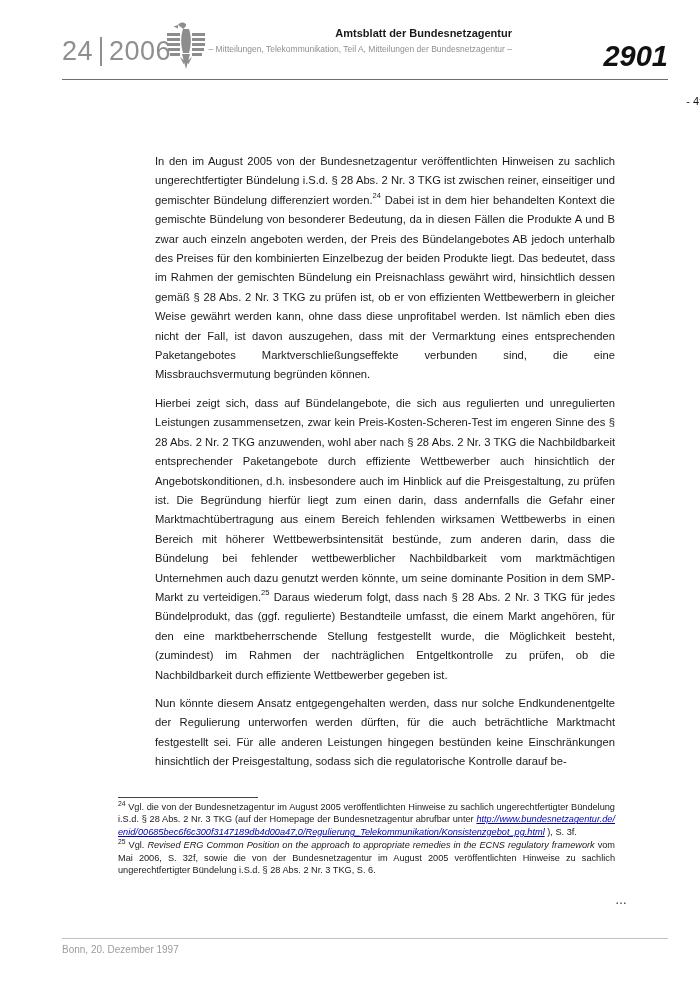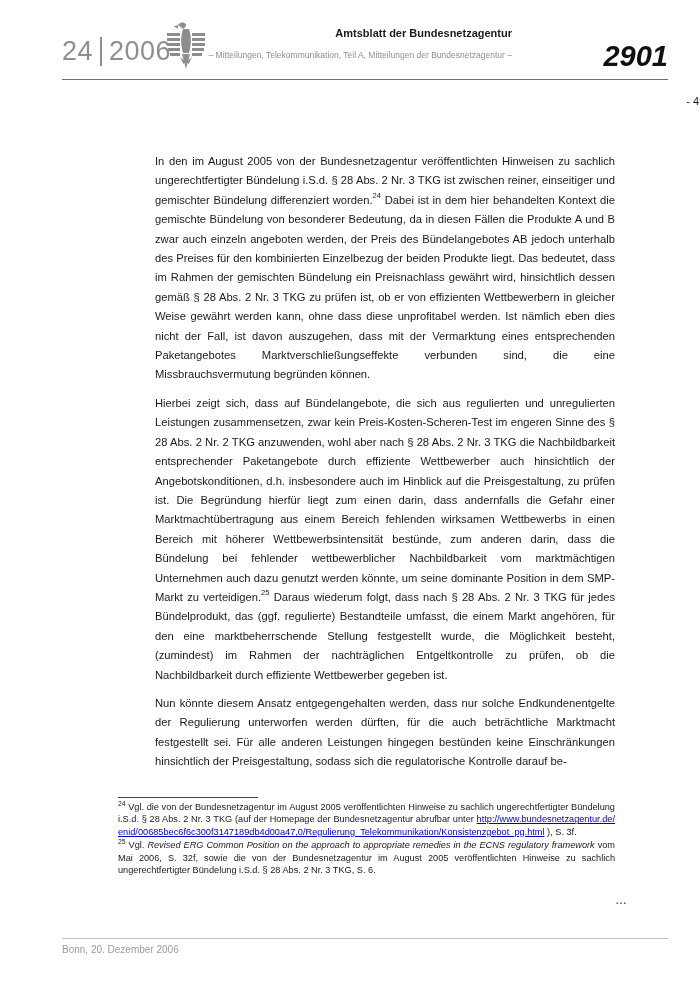--- a/index.html
+++ b/index.html
@@ -27,21 +27,21 @@
 
   .eagle { position: absolute; left: 166px; top: 20px; }
 
   .masthead {
     position: absolute;
     left: 200px; top: 26px; width: 312px;
     text-align: right;
   }
   .masthead .m1 { font-weight: bold; font-size: 11px;  line-height: 14px; white-space: nowrap; }
   .masthead .m2 { font-weight: bold; font-size: 9.5px; line-height: 13px; white-space: nowrap; }
-  .masthead .m3 { color: #8f8f8f;  font-size: 8.5px;  line-height: 12px; margin-top: 9px; white-space: nowrap; }
+  .masthead .m3 { color: #8f8f8f;  font-size: 8.5px;  line-height: 12px; margin-top: 3px; white-space: nowrap; }
 
   .gazette-page {
     position: absolute;
     right: 44px; top: 40px;
     font-size: 29px; font-weight: bold; font-style: italic;
     color: #111111;
   }
 
   .header-rule { position: absolute; left: 62px; right: 44px; top: 79px; height: 1px; background: #6e6e6e; }
 
@@ -67,20 +67,21 @@
   .footnotes {
     position: absolute;
     left: 118px; top: 801px; width: 497px;
     font-size: 9.2px; line-height: 12.4px;
     text-align: justify;
   }
   .footnote { margin: 0 0 1px 0; }
   .footnote sup { font-size: 6.8px; line-height: 0; vertical-align: 4px; }
   .footnote a {
     color: #0000bb;
+    font-style: italic;
     text-decoration: underline;
     word-break: break-all;
     cursor: pointer;
   }
   .fn-italic { font-style: italic; }
 
   .continuation { position: absolute; right: 85px; top: 893px; font-size: 12px; color: #1a1a1a; }
 
   
   .footer-rule { position: absolute; left: 62px; right: 44px; top: 938px; height: 1px; background: #c2c2c2; }
@@ -144,15 +145,15 @@
   <div class="footnote-rule"></div>
 
   <div class="footnotes">
     <div class="footnote"><sup>24</sup><span> Vgl. die von der Bundesnetzagentur im August 2005 veröffentlichten Hinweise zu sachlich ungerechtfertigter Bündelung i.S.d. § 28 Abs. 2 Nr. 3 TKG (auf der Homepage der Bundesnetzagentur abrufbar unter </span><a href="#">http://www.bundesnetzagentur.de/enid/00685bec6f6c300f3147189db4d00a47,0/Regulierung_Telekommunikation/Konsistenzgebot_pg.html</a><span> ), S. 3f.</span></div>
     <div class="footnote"><sup>25</sup><span> Vgl. </span><span class="fn-italic">Revised ERG Common Position on the approach to appropriate remedies in the ECNS regulatory framework</span><span> vom Mai 2006, S. 32f, sowie die von der Bundesnetzagentur im August 2005 veröffentlichten Hinweise zu sachlich ungerechtfertigter Bündelung i.S.d. § 28 Abs. 2 Nr. 3 TKG, S. 6.</span></div>
   </div>
 
   <div class="continuation">…</div>
 
   <div class="footer-rule"></div>
-  <div class="footer-text">Bonn, 20. Dezember 2006</div>
+  <div class="footer-text">Bonn, 20. Dezember 1997</div>
 
 </div>
 
 </body></html>

